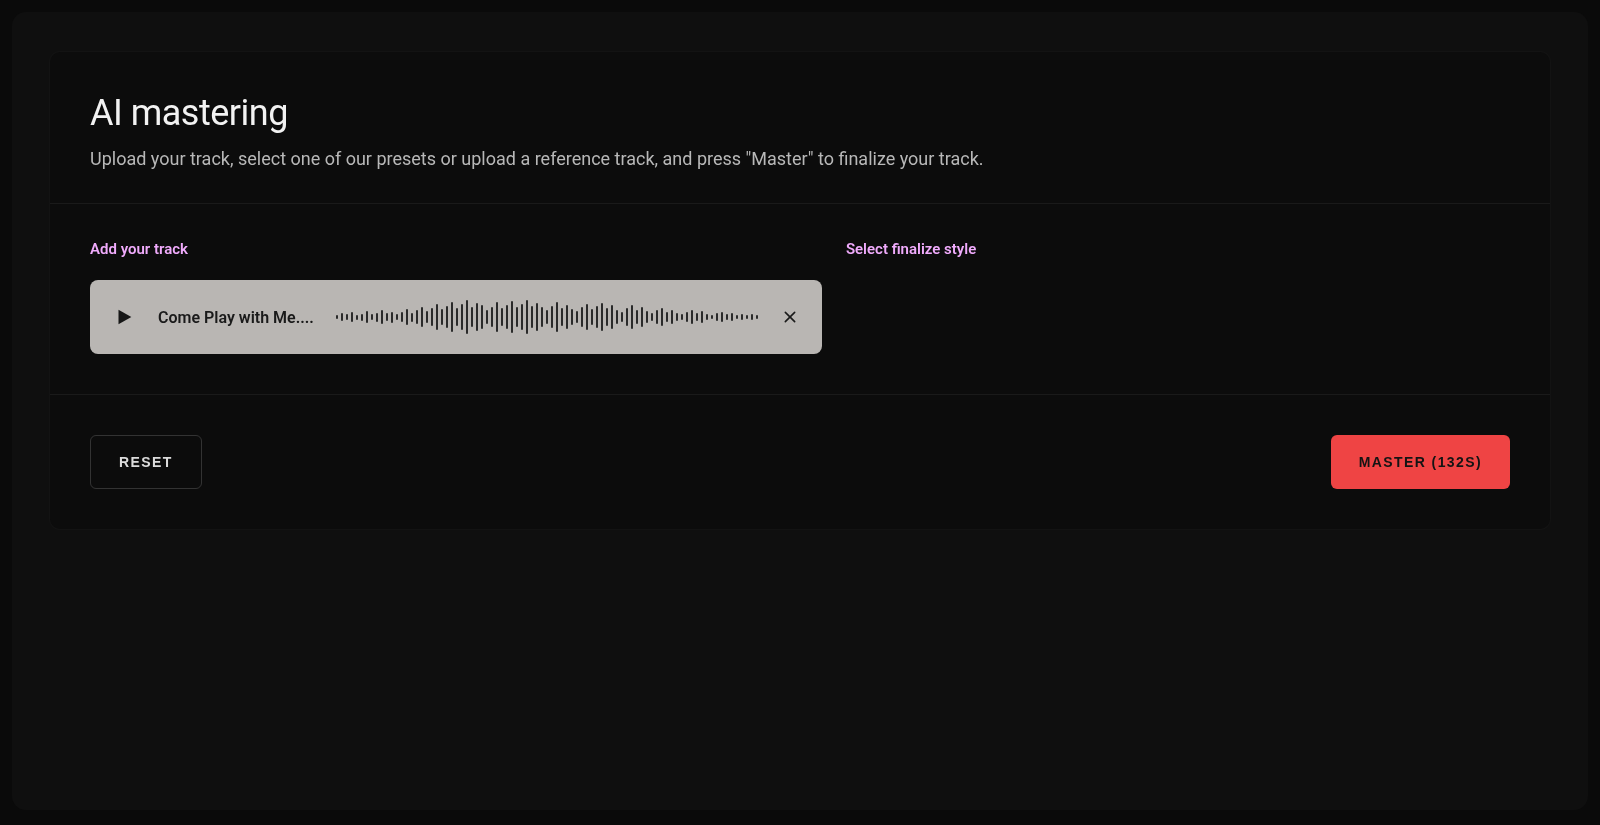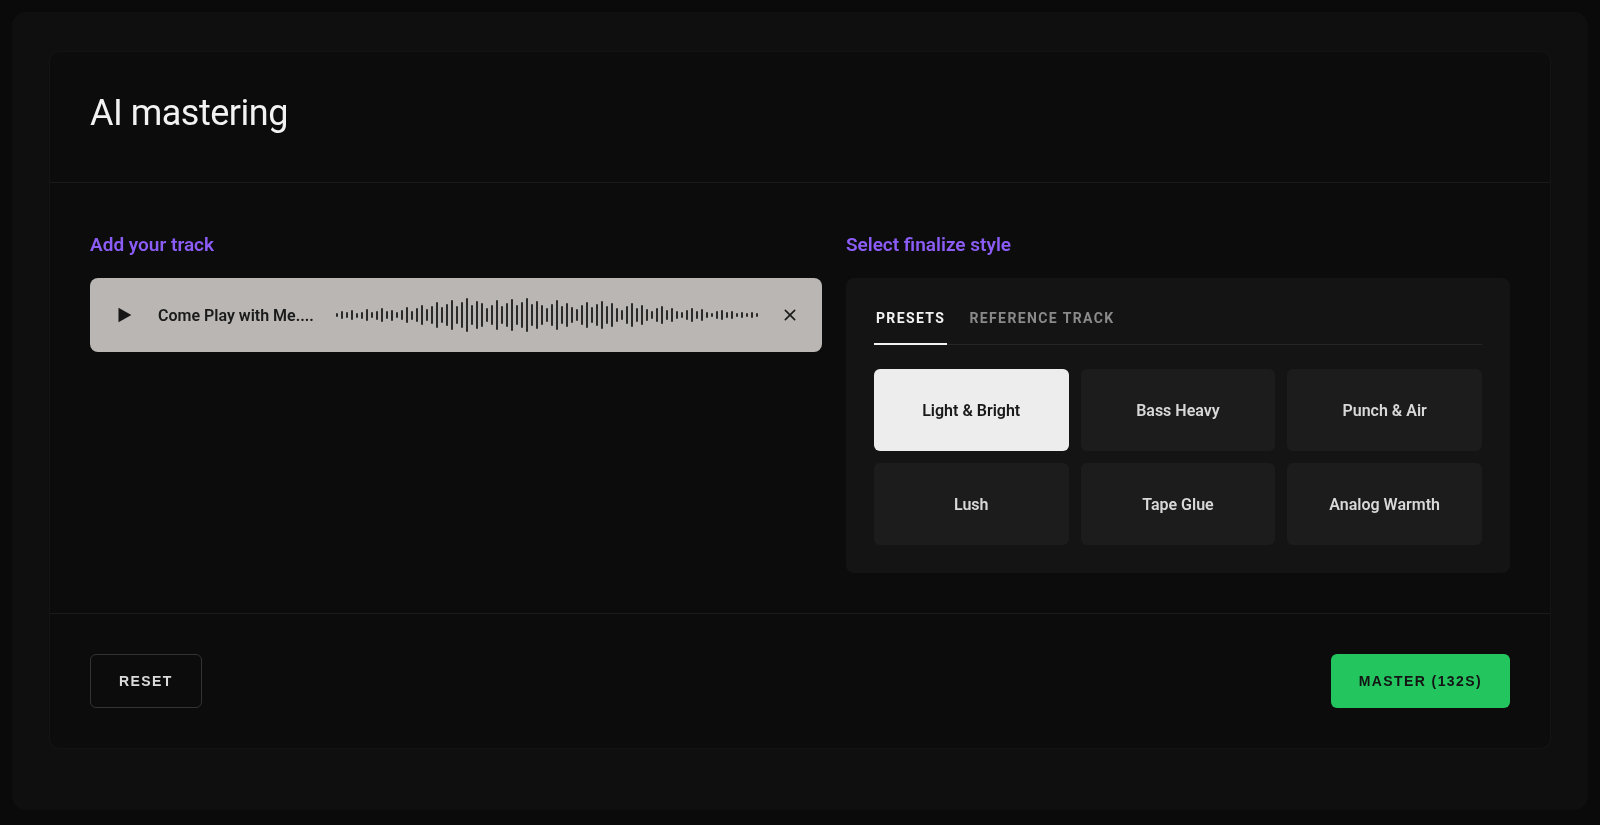--- a/index.html
+++ b/index.html
@@ -44,25 +44,24 @@
   }
   .panel-body {
     display: flex;
     gap: 24px;
     padding: 36px 40px 40px 40px;
   }
   .col {
     flex: 1;
   }
   .section-label {
-    font-size: 19px;
+    font-size: 15px;
     font-weight: 600;
-    color: #8b5cf6;
+    color: #f0abfc;
     margin-bottom: 22px;
-    margin-top: 14px;
   }
   
   .track-card {
     background: #b9b6b3;
     border-radius: 8px;
     height: 74px;
     display: flex;
     align-items: center;
     padding: 0 22px 0 22px;
     gap: 22px;
@@ -175,31 +174,32 @@
     justify-content: center;
     cursor: pointer;
     border: none;
   }
   .btn-reset {
     background: transparent;
     color: #dcdcdc;
     border: 1px solid rgba(255,255,255,0.16);
   }
   .btn-master {
-    background: #22c55e;
+    background: #ef4444;
     color: #141414;
   }
 </style>
 </head>
 <body>
 
 <div class="outer">
   <div class="panel">
     <div class="panel-header">
       <div class="panel-title">AI mastering</div>
+      <div class="panel-sub">Upload your track, select one of our presets or upload a reference track, and press "Master" to finalize your track.</div>
     </div>
 
     <div class="panel-body">
 
       <div class="col">
         <div class="section-label">Add your track</div>
         <div class="track-card">
           <div class="play-btn">
             <svg width="22" height="22" viewBox="0 0 24 24">
                 <path d="M6 4l14 8-14 8V4z" fill="#161616"></path>
@@ -296,34 +296,20 @@
           <div class="close-btn">
             <svg width="16" height="16" viewBox="0 0 24 24">
                 <path d="M5 5l14 14M19 5L5 19" stroke="#1a1a1a" stroke-width="2.4" stroke-linecap="round"></path>
               </svg>
           </div>
         </div>
       </div>
 
       <div class="col">
         <div class="section-label">Select finalize style</div>
-        <div class="style-panel">
-          <div class="tabs">
-            <div class="tab active">PRESETS</div>
-            <div class="tab">REFERENCE TRACK</div>
-          </div>
-          <div class="presets-grid" id="presets-grid">
-              <div class="preset selected">Light &amp; Bright</div>
-              <div class="preset">Bass Heavy</div>
-              <div class="preset">Punch &amp; Air</div>
-              <div class="preset">Lush</div>
-              <div class="preset">Tape Glue</div>
-              <div class="preset">Analog Warmth</div>
-            </div>
-        </div>
       </div>
     </div>
 
     <div class="panel-footer">
       <button class="btn btn-reset">RESET</button>
       <button class="btn btn-master">MASTER (132S)</button>
     </div>
   </div>
 </div>
 

